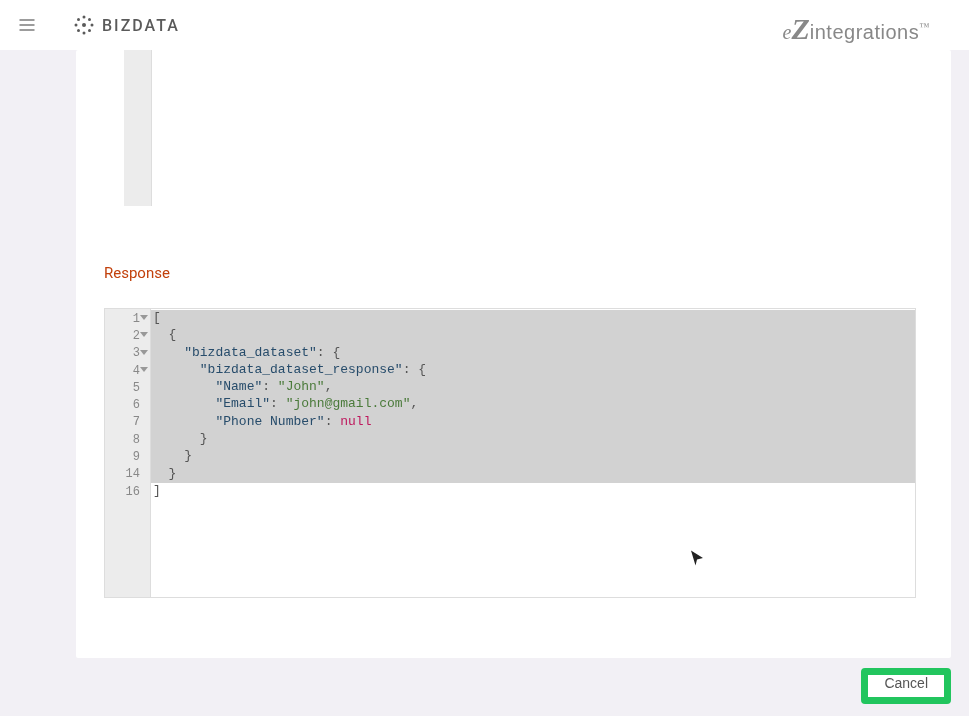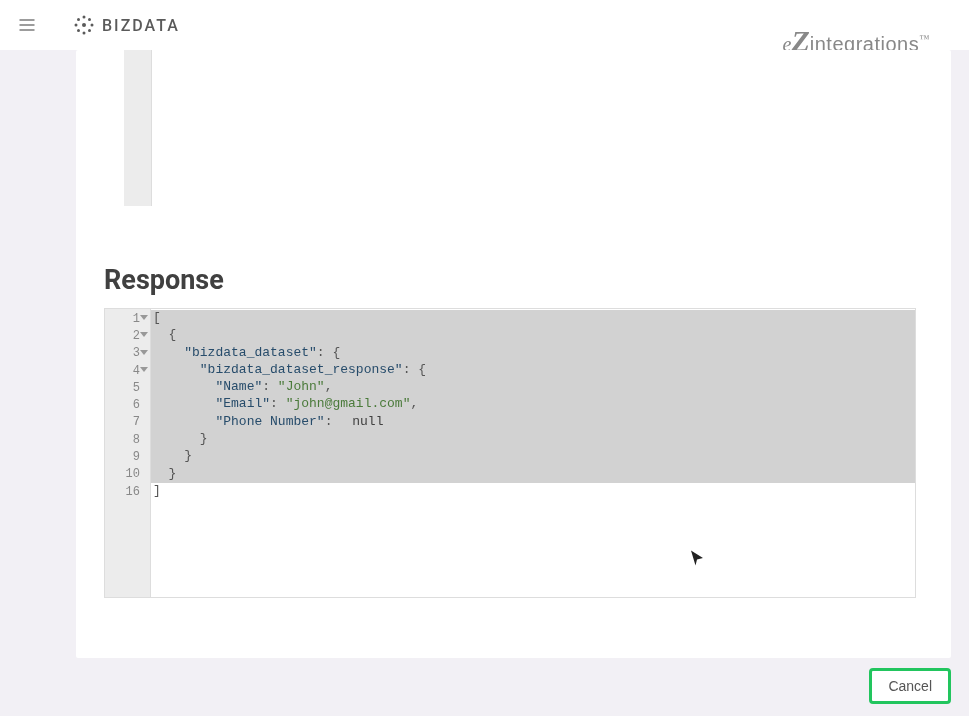--- a/index.html
+++ b/index.html
@@ -40,21 +40,21 @@
 }
 .logo-bizdata .text {
   font-size: 16px;
   letter-spacing: 2px;
   color: #5a5a5a;
   font-weight: 500;
 }
 .logo-ez {
   position: absolute;
   right: 40px;
-  top: 24px;
+  top: 12px;
   font-size: 24px;
   color: #888;
   font-style: italic;
   font-family: Georgia, serif;
 }
 .logo-ez .e { font-size: 20px; }
 .logo-ez .z { font-size: 30px; font-weight: bold; font-style: italic; }
 .logo-ez .rest { font-size: 20px; font-style: normal; font-family: -apple-system, sans-serif; letter-spacing: 0.5px;}
 .logo-ez .tm { font-size: 10px; vertical-align: super; }
 
@@ -73,23 +73,23 @@
   top: 0;
   width: 28px;
   height: 156px;
   background: #ececec;
   border-right: 1px solid #ddd;
 }
 .response-label {
   position: absolute;
   left: 28px;
   top: 214px;
-  font-size: 27px;
-  color: #404040;
-  font-weight: 700;
+  font-size: 15px;
+  color: #c2410c;
+  font-weight: 400;
 }
 .code-editor {
   position: absolute;
   left: 28px;
   top: 258px;
   width: 812px;
   height: 290px;
   border: 1px solid #ddd;
   display: flex;
   font-family: "Courier New", monospace;
@@ -127,21 +127,21 @@
   position: relative;
 }
 .code-line {
   height: 17.3px;
   white-space: pre;
   padding-left: 2px;
 }
 .hl { background: #d2d2d2; }
 .tok-key { color: #274c6b; }
 .tok-str { color: #4a7a3a; }
-.tok-null { color: #404040; margin-left: 12px; }
+.tok-null { color: #be185d; }
 .tok-punc { color: #555; }
 .cursor-img {
   position: absolute;
   left: 537px;
   top: 240px;
   pointer-events: none;
 }
 .cursor-img svg { width: 18px; height: 18px; fill: #222; }
 
 .footer {
@@ -152,27 +152,26 @@
   height: 60px;
   display: flex;
   justify-content: flex-end;
   align-items: center;
   padding-right: 18px;
   gap: 10px;
 }
 .btn {
   height: 36px;
   padding: 0 16px;
-  border: 3px solid #22c55e;
+  border: 7px solid #22c55e;
   border-radius: 4px;
   background: #fff;
   color: #555;
   font-size: 14px;
   display: flex;
-  align-items: center;
   gap: 6px;
   cursor: pointer;
 }
 .arrow-icon { width: 14px; height: 14px; }
 </style>
 </head>
 <body>
 
 <div class="header">
   <div class="menu-btn">
@@ -210,21 +209,21 @@
     <div class="gutter" id="gutter">
         <div class="gutter-line">1<div class="fold"></div></div>
         <div class="gutter-line">2<div class="fold"></div></div>
         <div class="gutter-line">3<div class="fold"></div></div>
         <div class="gutter-line">4<div class="fold"></div></div>
         <div class="gutter-line">5</div>
         <div class="gutter-line">6</div>
         <div class="gutter-line">7</div>
         <div class="gutter-line">8</div>
         <div class="gutter-line">9</div>
-        <div class="gutter-line">10</div>
+        <div class="gutter-line">14</div>
         <div class="gutter-line">16</div>
       </div>
     <div class="code-lines" id="codelines">
       <div class="code-line hl"><span class="tok-punc">[</span></div>
         <div class="code-line hl">  <span class="tok-punc">{</span></div>
         <div class="code-line hl">    <span class="tok-key">"bizdata_dataset"</span><span class="tok-punc">: </span><span class="tok-punc">{</span></div>
         <div class="code-line hl">      <span class="tok-key">"bizdata_dataset_response"</span><span class="tok-punc">: </span><span class="tok-punc">{</span></div>
         <div class="code-line hl">        <span class="tok-key">"Name"</span><span class="tok-punc">: </span><span class="tok-str">"John"</span><span class="tok-punc">,</span></div>
         <div class="code-line hl">        <span class="tok-key">"Email"</span><span class="tok-punc">: </span><span class="tok-str">"john@gmail.com"</span><span class="tok-punc">,</span></div>
         <div class="code-line hl">        <span class="tok-key">"Phone Number"</span><span class="tok-punc">: </span><span class="tok-null">null</span></div>

